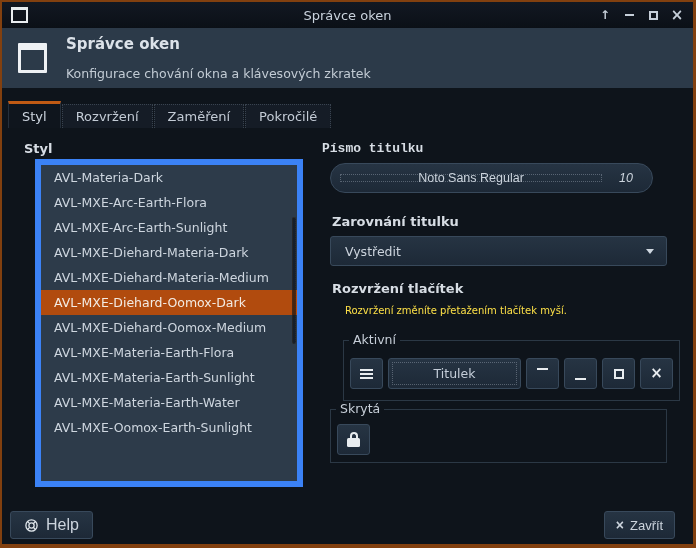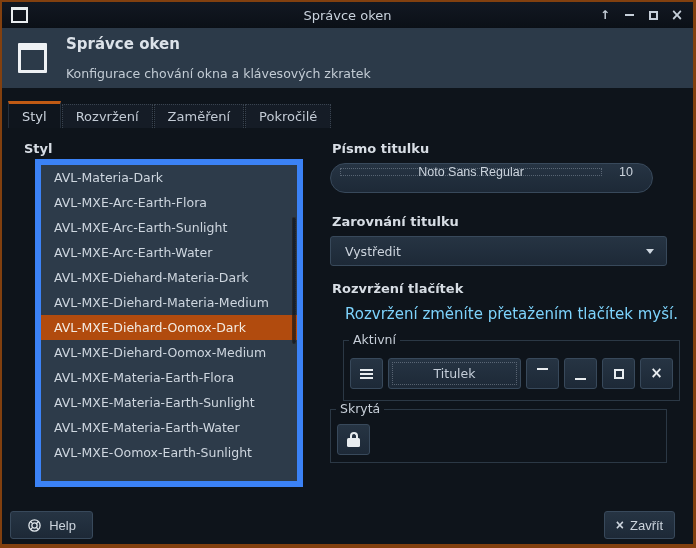--- a/index.html
+++ b/index.html
@@ -28,40 +28,40 @@
 
   
   .tabbar{position:absolute;top:99px;left:6px;display:flex;align-items:flex-end;height:27px;}
   .tab{box-sizing:border-box;height:24px;display:flex;align-items:center;padding:0 13px;font-size:13px;
        color:#c3cbd5;background:#151c26;border:1px dotted #39434f;border-bottom:none;margin-left:1px;}
   .tab.active{height:27px;background:#0f151d;border:1px solid #252f3b;border-bottom:none;
        border-top:3px solid #c05a14;color:#ccd4de;margin-left:0;}
 
   
   .sec-label{position:absolute;font-size:13px;font-weight:bold;color:#d7dde4;}
-  .hint{position:absolute;font-size:15px;color:#7dd3fc;}
+  .hint{position:absolute;font-size:10px;color:#fde047;}
 
   
   .theme-list{position:absolute;left:33px;top:157px;width:268px;height:328px;background:#2d3b4a;
               border:6px solid #3b82f6;box-sizing:border-box;overflow:hidden;}
   .list-row{height:25px;line-height:25px;padding-left:13px;font-size:12.5px;color:#ced6df;white-space:nowrap;}
   .list-row.selected{background:#b14b0e;color:#f3ebe3;}
   .scroll-thumb{position:absolute;right:1px;top:52px;width:4px;height:127px;border-radius:2px;
                 background:rgba(10,15,22,.65);border:1px dotted rgba(80,60,40,.5);box-sizing:border-box;}
 
   
   .gbtn{box-sizing:border-box;background:linear-gradient(180deg,#263443,#1d2937);
         border:1px solid #38495b;border-radius:3px;color:#ccd4dd;font-size:12.5px;}
 
   
-  .font-btn{position:absolute;left:328px;top:161px;width:323px;height:30px;display:flex;align-items:flex-start;border-radius:15px;}
+  .font-btn{position:absolute;left:328px;top:161px;width:323px;height:30px;display:flex;align-items:center;border-radius:15px;}
   .font-name{flex:1;position:relative;display:flex;align-items:center;justify-content:center;}
   .font-name::after{content:'';position:absolute;inset:3px;border:1px dotted rgba(190,200,215,.35);}
   .font-sep{border-left:1px dotted #5a6775;margin:5px 0;}
-  .font-size-box{width:40px;display:flex;align-items:center;justify-content:center;}
+  .font-size-box{width:40px;display:flex;align-items:center;justify-content:center;font-style:italic;}
 
   
   .combo{position:absolute;left:328px;top:234px;width:337px;height:30px;display:flex;align-items:center;}
   .combo-text{padding-left:14px;flex:1;}
   .combo-arrow{width:0;height:0;border-left:4px solid transparent;border-right:4px solid transparent;
                border-top:5px solid #cfd7e0;margin-right:12px;}
 
   
   .frame{position:absolute;left:328px;width:337px;border:1px solid #2b3845;box-sizing:border-box;}
   .frame-label{position:absolute;top:-9px;left:5px;padding:0 4px;background:#0e141b;font-size:12.5px;color:#c6ced7;}
@@ -75,21 +75,21 @@
   .ic-wshade{width:11px;height:2px;background:#e8ecef;margin-bottom:10px;}
   .ic-wmin{width:11px;height:2px;background:#e8ecef;margin-top:10px;}
   .ic-wmax{width:10px;height:10px;border:2px solid #e8ecef;box-sizing:border-box;}
   .ic-wx{font-size:15px;font-weight:bold;line-height:1;color:#e8ecef;}
   .lock-btn{position:absolute;left:6px;top:14px;width:33px;height:31px;display:flex;align-items:center;justify-content:center;}
   .ic-lock{position:relative;width:13px;height:9px;background:#e8ecef;border-radius:1.5px;margin-top:6px;}
   .ic-lock::before{content:'';position:absolute;top:-6px;left:2.5px;width:4px;height:5px;border:2px solid #e8ecef;
                    border-bottom:none;border-radius:4px 4px 0 0;}
 
   
-  .help-btn{position:absolute;left:8px;top:509px;width:83px;height:28px;display:flex;align-items:center;justify-content:center;gap:7px;font-size:13px;}
+  .help-btn{position:absolute;left:8px;top:509px;width:83px;height:28px;display:flex;align-items:center;justify-content:center;gap:7px;font-size:16px;}
   .close-btn{position:absolute;left:602px;top:509px;width:71px;height:28px;display:flex;align-items:center;justify-content:center;gap:6px;font-size:13px;}
   .close-x{font-weight:bold;font-size:14px;}
 </style>
 </head>
 <body>
 
 <div class="window">
 
   <div class="titlebar">
     <div class="tb-icon"></div>
@@ -124,33 +124,32 @@
     <div class="tab">Zaměření</div>
     <div class="tab">Pokročilé</div>
   </div>
 
   <div class="sec-label" style="left:22px;top:139px;">Styl</div>
   <div class="theme-list">
 
   <div class="list-row">AVL-Materia-Dark</div>
       <div class="list-row">AVL-MXE-Arc-Earth-Flora</div>
       <div class="list-row">AVL-MXE-Arc-Earth-Sunlight</div>
-      <div class="list-row">AVL-MXE-Arc-Earth-Water</div>
       <div class="list-row">AVL-MXE-Diehard-Materia-Dark</div>
       <div class="list-row">AVL-MXE-Diehard-Materia-Medium</div>
       <div class="list-row selected">AVL-MXE-Diehard-Oomox-Dark</div>
       <div class="list-row">AVL-MXE-Diehard-Oomox-Medium</div>
       <div class="list-row">AVL-MXE-Materia-Earth-Flora</div>
       <div class="list-row">AVL-MXE-Materia-Earth-Sunlight</div>
       <div class="list-row">AVL-MXE-Materia-Earth-Water</div>
       <div class="list-row">AVL-MXE-Oomox-Earth-Sunlight</div>
       <div class="scroll-thumb"></div>
     </div>
 
-  <div class="sec-label" style="left:330px;top:139px;">Písmo titulku</div>
+  <div class="sec-label" style="left:320px;top:139px;font-family:Liberation Mono, monospace;">Písmo titulku</div>
   <button class="gbtn font-btn">
     <span class="font-name">Noto Sans Regular</span>
     <span class="font-sep"></span>
     <span class="font-size-box">10</span>
   </button>
 
   <div class="sec-label" style="left:330px;top:212px;">Zarovnání titulku</div>
   <div class="gbtn combo">
     <span class="combo-text">Vystředit</span>
     <span class="combo-arrow"></span>

